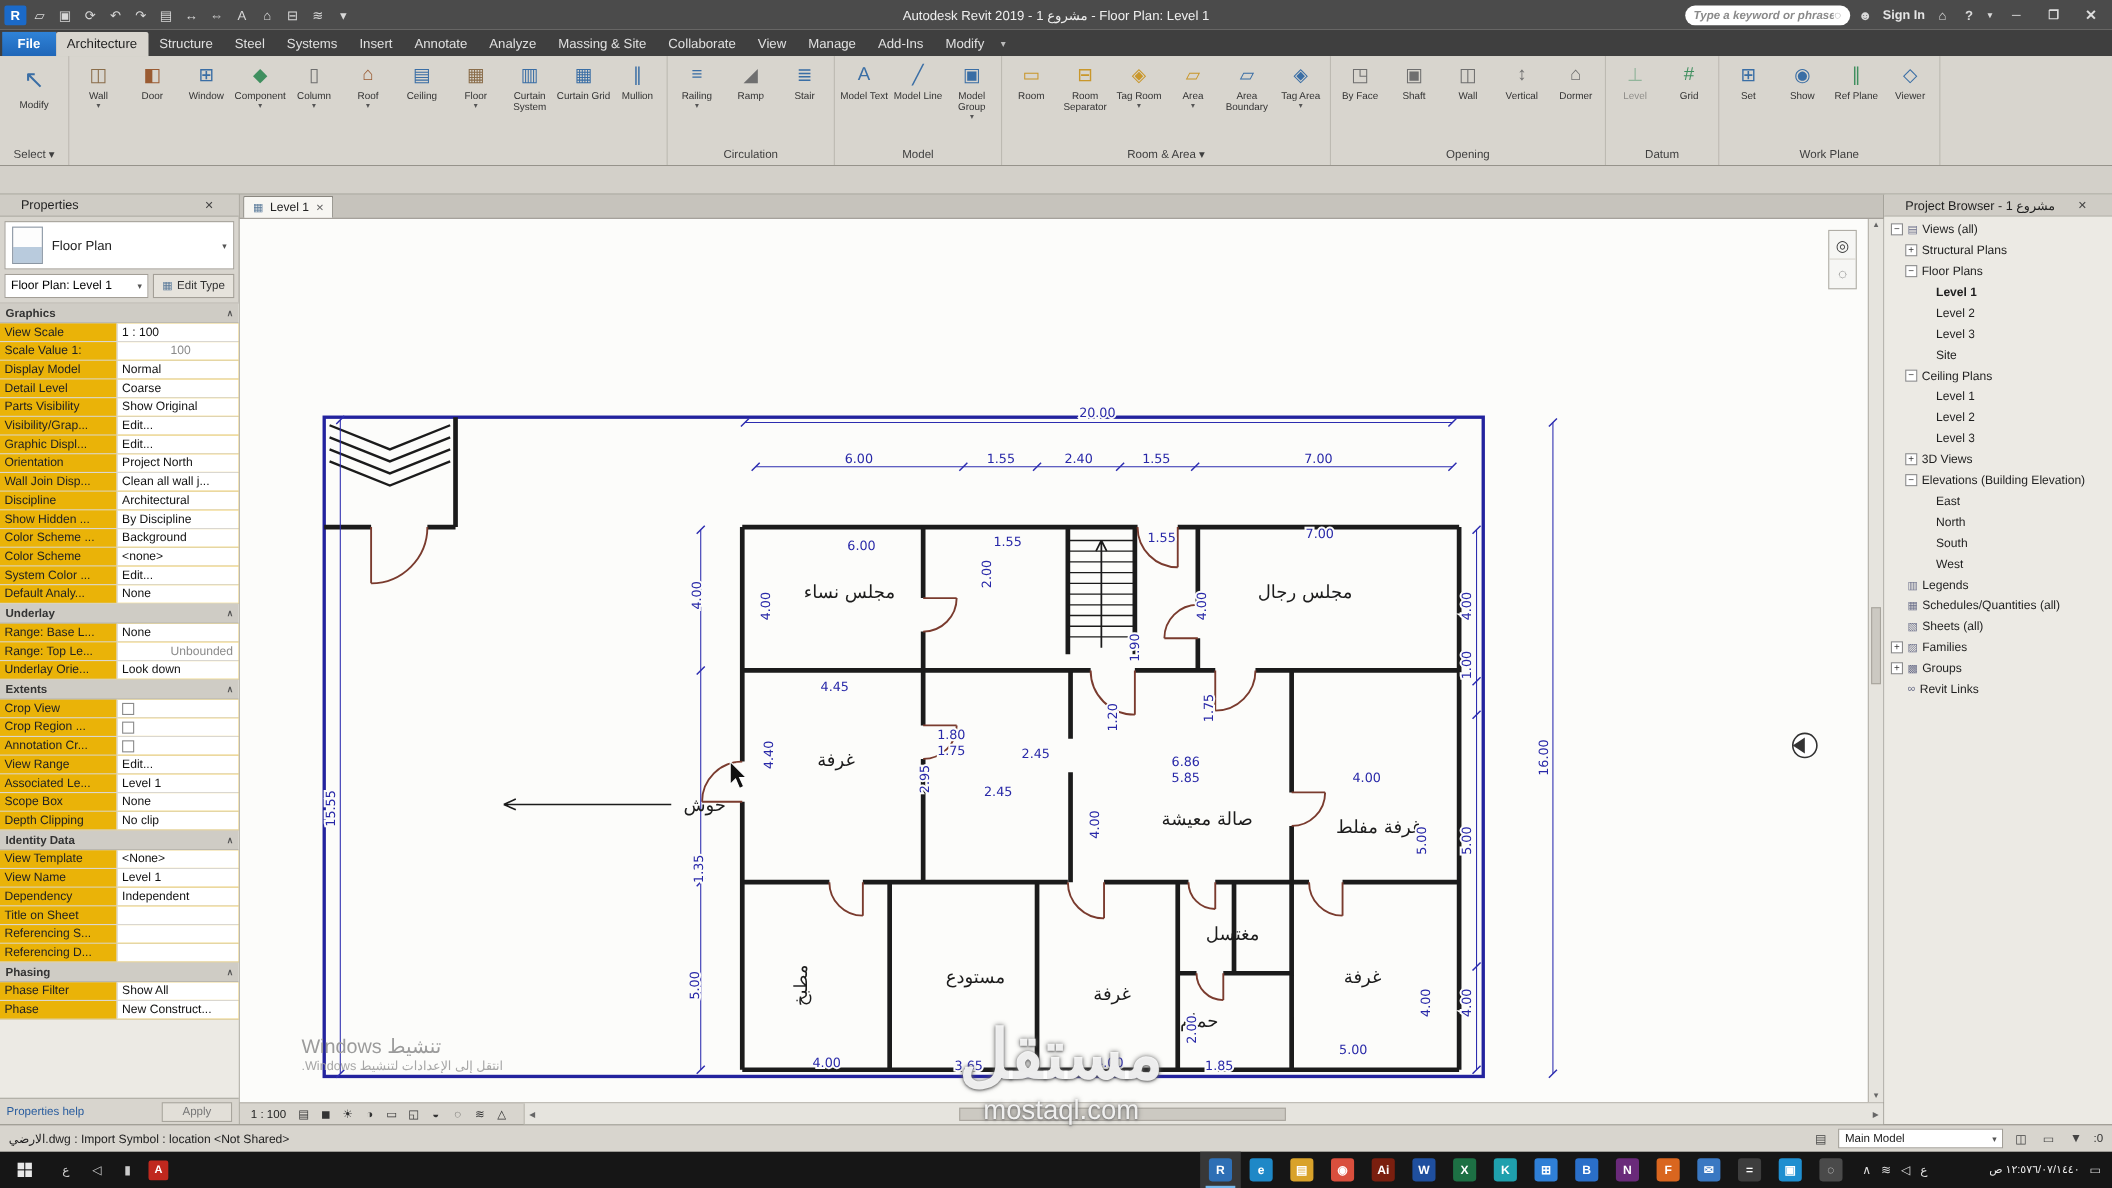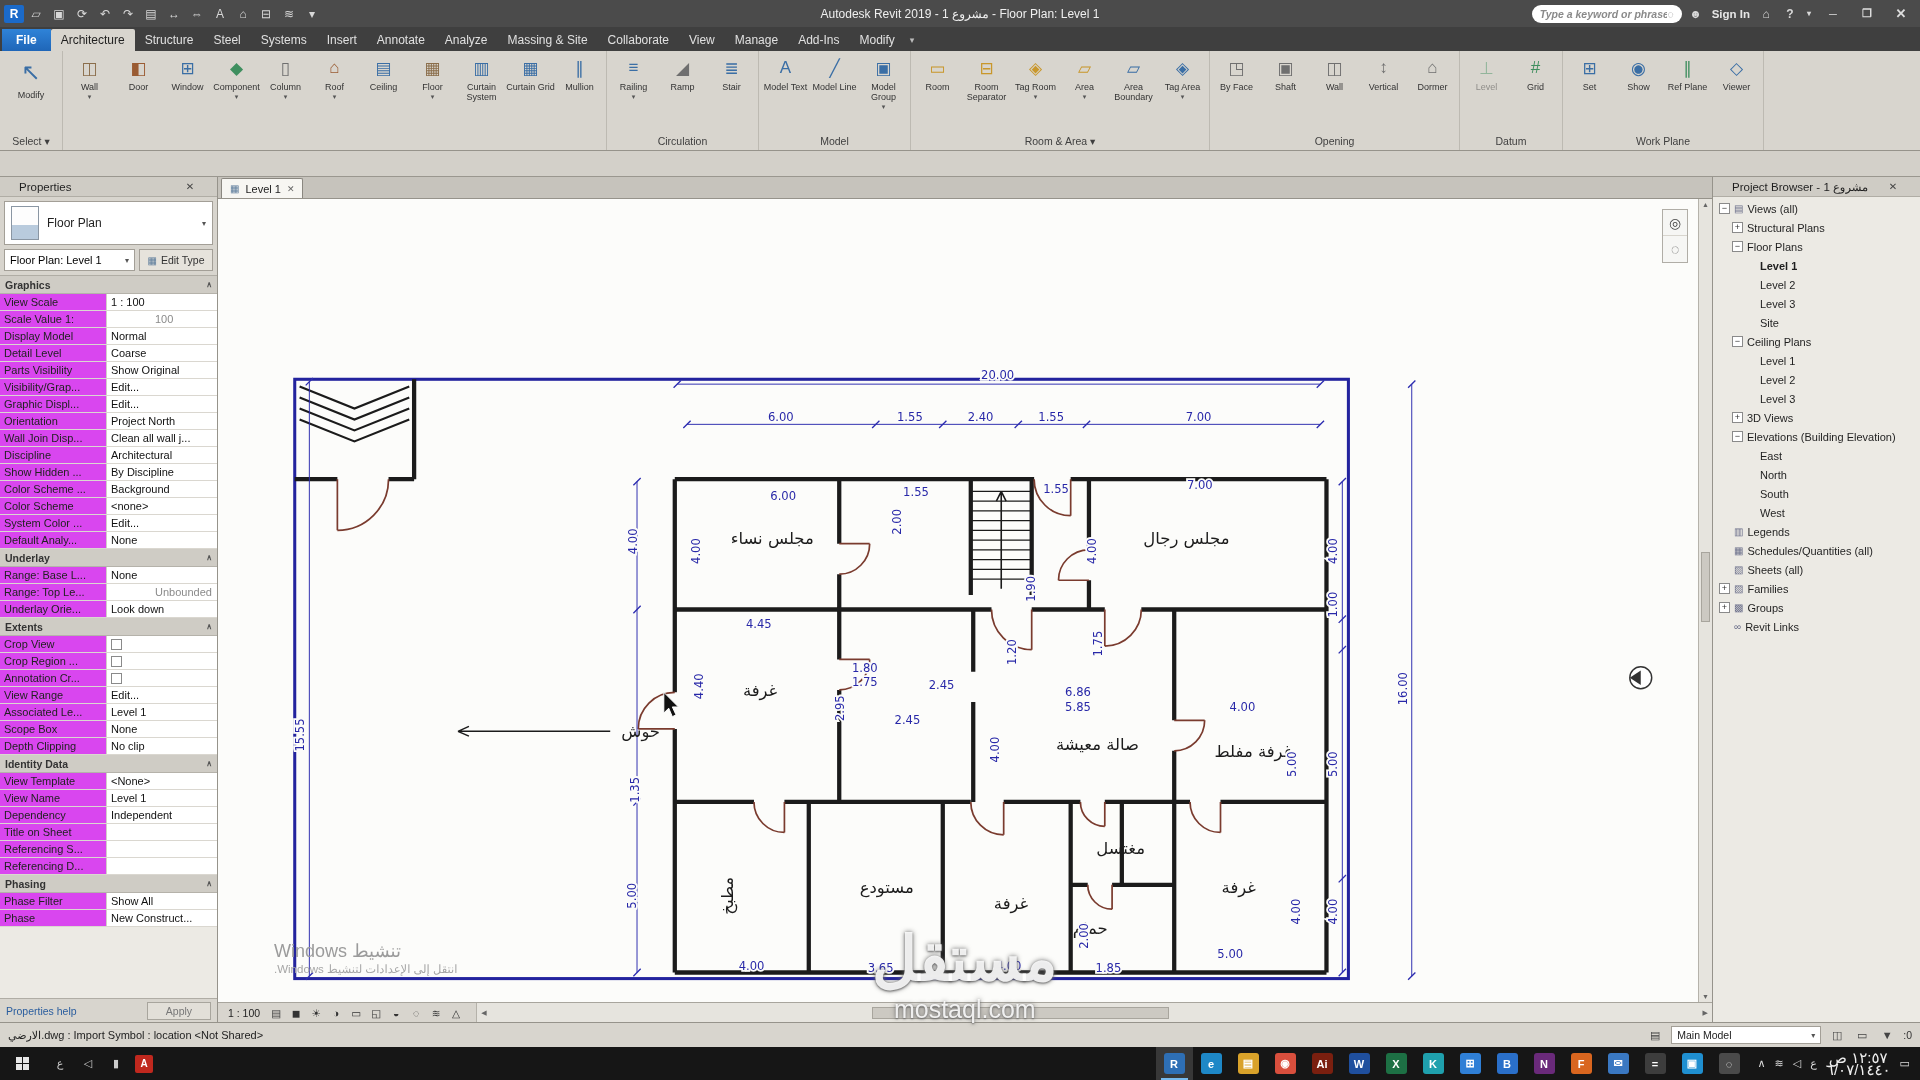--- a/index.html
+++ b/index.html
@@ -53,21 +53,21 @@
   .type-icon{width:28px;height:34px;border:1px solid #8a96a3;background:linear-gradient(#fdfdfd 55%,#b9cbdd 55%);flex:none;}
   .type-label{flex:1;font-size:12px;color:#222;}
   .dd{color:#555;font-size:8px;margin-left:auto;}
   .combo-row{display:flex;margin:2px 4px 4px;gap:4px;height:22px;flex:none;}
   .combo{flex:1;background:#fff;border:1px solid #a39f97;display:flex;align-items:center;padding:0 5px;font-size:11px;gap:10px;}
   .edit-type-btn{width:74px;background:#e6e3dc;border:1px solid #a39f97;display:flex;align-items:center;justify-content:center;gap:4px;font-size:10.5px;color:#333;}
   .et-icon{font-size:10px;color:#5a7a9a;}
   .prop-scroll{flex:1;overflow:hidden;background:#eceae4;border-top:1px solid #b0ada5;}
   .pgroup{height:18px;background:#cfccc5;display:flex;align-items:center;padding:0 5px;font-weight:bold;font-size:10.5px;color:#333;border-bottom:1px solid #b5b2aa;}
   .pgroup .caret{margin-left:auto;font-size:8px;color:#555;}
-  .prow{display:flex;height:17px;border-bottom:1px solid #dad7d0;background:#d946ef;}
+  .prow{display:flex;height:17px;border-bottom:1px solid #dad7d0;background:#eab308;}
   .pkey{width:106px;padding:1.5px 4px;color:#222;white-space:nowrap;overflow:hidden;flex:none;}
   .pval{flex:1;background:#fff;border-left:1px solid #d2cfc8;padding:1.5px 4px;white-space:nowrap;overflow:hidden;color:#111;display:flex;align-items:center;}
   .pval.dis{color:#8a8a8a;padding-left:48px;}
   .cb{width:11px;height:11px;border:1px solid #8a8a8a;background:#fff;}
   .props-foot{height:24px;display:flex;align-items:center;padding:0 6px;background:#d8d5ce;border-top:1px solid #b0ada5;flex:none;}
   .help-link{color:#2a5d9e;font-size:10.5px;}
   .apply-btn{margin-left:auto;width:64px;height:18px;background:#e2dfd8;border:1px solid #a8a59d;color:#777;font-size:10.5px;display:flex;align-items:center;justify-content:center;}
 
   
   .canvas-col{flex:1;display:flex;flex-direction:column;min-width:0;background:#c9c6bf;}
@@ -121,21 +121,21 @@
   .tb-left{display:flex;align-items:center;}
   .tb-small{width:28px;height:33px;display:flex;align-items:center;justify-content:center;font-size:11px;color:#ccc;}
   .tb-small .badge{width:18px;height:18px;border-radius:2px;display:flex;align-items:center;justify-content:center;font-size:10px;font-weight:bold;color:#fff;}
   .tb-apps{margin-left:auto;display:flex;align-items:center;}
   .tb-app{width:37px;height:33px;display:flex;align-items:center;justify-content:center;position:relative;}
   .tb-app.active{background:#383838;}
   .tb-app.active::after{content:'';position:absolute;left:5px;right:5px;bottom:0;height:2px;background:#76b9ed;}
   .appicon{width:21px;height:21px;border-radius:3px;display:flex;align-items:center;justify-content:center;font-size:11px;font-weight:bold;color:#fff;}
   .tray{display:flex;align-items:center;gap:9px;padding:0 10px;font-size:11px;}
   .tray-i{color:#ddd;}
-  .clock{display:flex;flex-direction:column;align-items:center;font-size:15px;line-height:11.5px;color:#eee;}
+  .clock{display:flex;flex-direction:row;align-items:center;font-size:10px;line-height:11.5px;color:#eee;margin-left:47px;}
 
   
   .mostaql{position:absolute;left:872px;top:922px;z-index:60;text-align:center;pointer-events:none;
     color:rgba(255,255,255,.88);text-shadow:0 0 5px rgba(105,105,105,.95),0 1px 2px rgba(90,90,90,.8);}
   .mq1{font-size:62px;font-weight:bold;}
   .mq2{font-size:25px;}
 </style>
 </head>
 <body>
 

